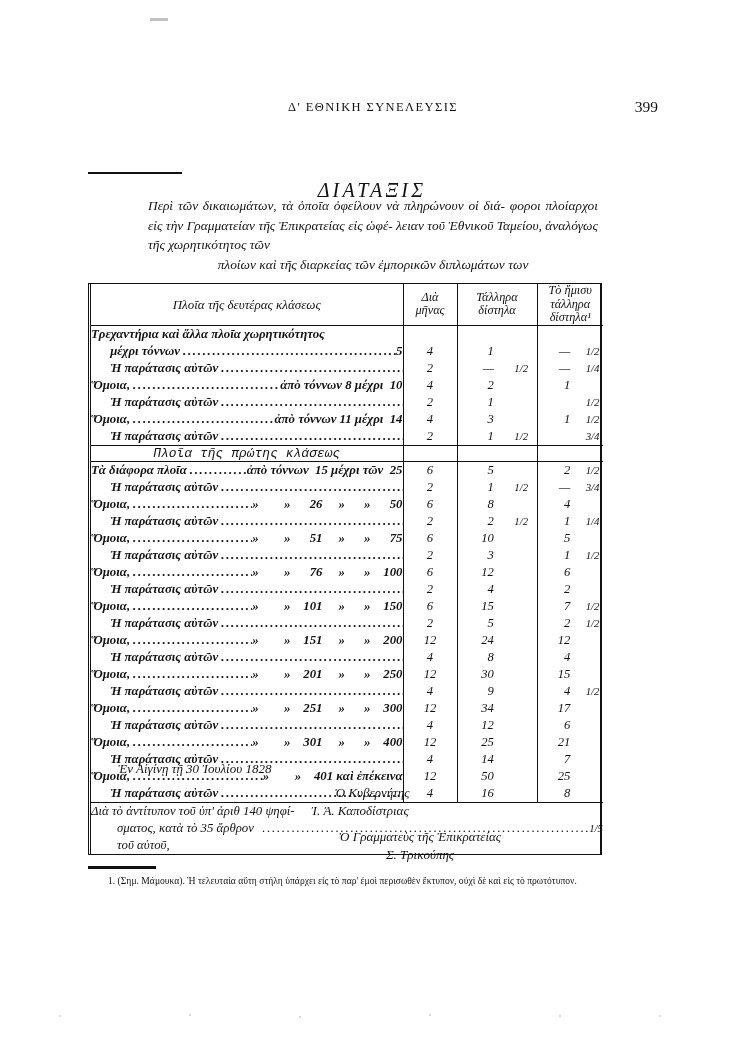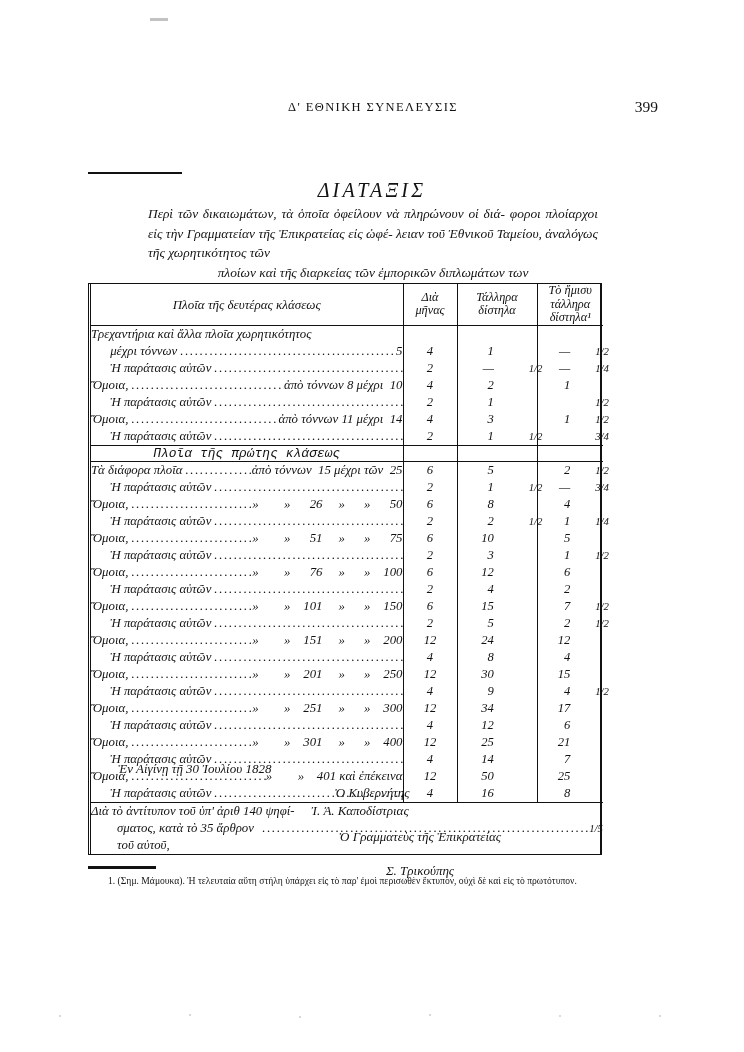--- a/index.html
+++ b/index.html
@@ -74,21 +74,21 @@
     top: 179px;
     width: 744px;
     text-align: center;
     font-style: italic;
     font-size: 20px;
     letter-spacing: 3.2px;
   }
   .diataxis-body {
     position: absolute;
     left: 148px;
-    top: 204px;
+    top: 196px;
     width: 450px;
     font-style: italic;
     font-size: 13.4px;
     line-height: 19.6px;
     text-align: justify;
   }
   .diataxis-body .lastline {
     text-align: center;
     display: block;
   }
@@ -162,20 +162,21 @@
 
   
   .lbl {
     position: relative;
     font-style: italic;
     font-size: 12.8px;
     padding-left: 4px;
     padding-right: 3px;
     white-space: nowrap;
     overflow: hidden;
+    font-weight: bold;
   }
 
   .rowflex {
     display: flex;
     align-items: baseline;
     width: 100%;
   }
   .rowflex .t1 { flex: 0 0 auto; }
   .rowflex .fill {
     flex: 1 1 auto;
@@ -193,21 +194,21 @@
     width: 100%;
     box-sizing: border-box;
   }
   .num2 .whole {
     flex: 0 0 50%;
     text-align: right;
     padding-right: 3px;
   }
   .num2 .frac {
     flex: 0 0 50%;
-    text-align: right;
+    text-align: center;
     padding-left: 3px;
     font-size: 10.8px;
   }
   .c-dist .num2 .whole { flex: 0 0 46%; }
   .c-dist .num2 .frac  { flex: 0 0 54%; }
 
   
   .tailnote td {
     border-top: 1px solid #111;
     font-style: italic;
@@ -244,21 +245,21 @@
   .sig-b {
     position: absolute;
     left: 0; top: 828px;
     width: 744px;
     text-align: center;
     font-style: italic;
     font-size: 13px;
     line-height: 18px;
   }
   .sig-b .l1 { display: block; margin-left: 96px; }
-  .sig-b .l2 { display: block; margin-left: 96px; margin-top: 16px; }
+  .sig-b .l2 { display: block; margin-left: 96px; }
 
   
   .fn-rule {
     position: absolute;
     left: 88px;
     top: 866px;
     width: 68px;
     height: 3px;
     background: #111;
   }

